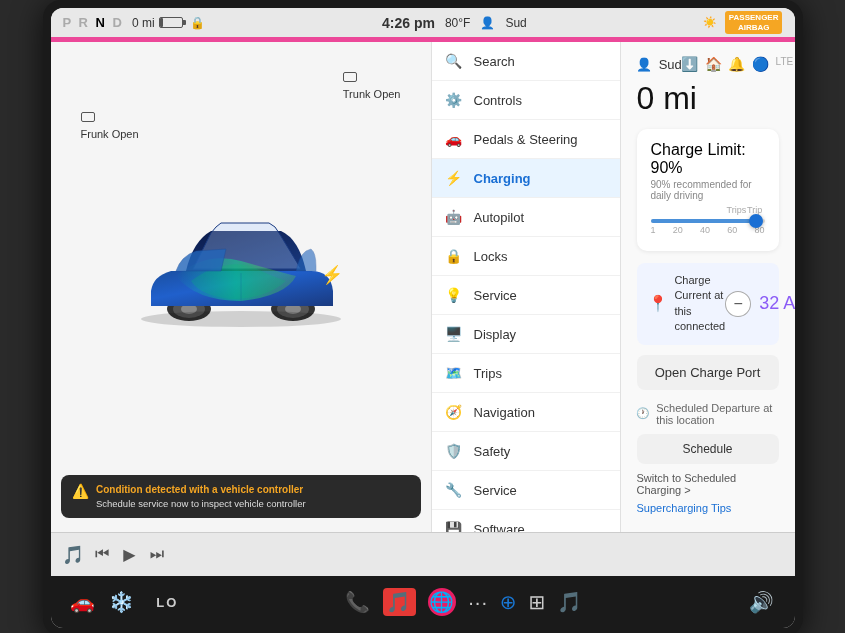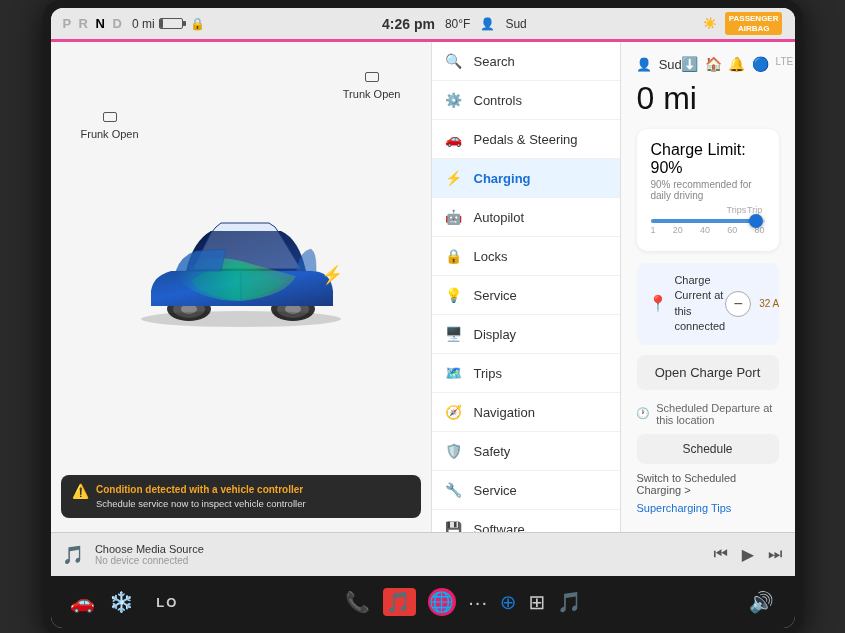--- a/index.html
+++ b/index.html
@@ -26,21 +26,21 @@
       width: 100%;
     }
     
     .top-bar {
       background: #e8e8e8;
       display: flex;
       align-items: center;
       justify-content: space-between;
       padding: 12px 12px;
       height: 34px;
-      border-bottom: 3px solid #ec4899;
+      border-bottom: 5px solid #ec4899;
       font-size: 12px;
       color: #333;
     }
     .top-bar-left { display: flex; align-items: center; gap: 8px; }
     .prnd { font-weight: bold; letter-spacing: 2px; font-size: 13px; }
     .prnd span.active { color: #000; font-weight: 900; }
     .prnd span { color: #aaa; }
     .odometer { display: flex; align-items: center; gap: 4px; }
     .battery-bar { width: 24px; height: 11px; border: 1.5px solid #555; border-radius: 2px; position: relative; display: inline-block; }
     .battery-bar::after { content: ''; position: absolute; right: -4px; top: 2px; width: 3px; height: 5px; background: #555; border-radius: 0 1px 1px 0; }
@@ -70,21 +70,21 @@
       flex: 1;
       display: flex;
       align-items: center;
       justify-content: center;
       position: relative;
     }
     .trunk-label, .frunk-label {
       position: absolute;
       font-size: 11px;
       color: #333;
-      text-align: center;
+      text-align: left;
       line-height: 1.3;
     }
     .trunk-label { top: 20px; right: 20px; }
     .frunk-label { top: 60px; left: 20px; }
     .trunk-icon, .frunk-icon {
       display: inline-block;
       width: 14px;
       height: 10px;
       border: 1.5px solid #555;
       border-radius: 2px;
@@ -168,21 +168,21 @@
       padding: 10px 12px;
       display: flex;
       align-items: center;
       justify-content: space-between;
       margin-bottom: 10px;
     }
     .charge-current-label { font-size: 11px; color: #333; font-weight: 500; line-height: 1.4; }
     .charge-current-label span { display: block; }
     .charge-current-controls { display: flex; align-items: center; gap: 8px; }
     .charge-btn { width: 26px; height: 26px; border-radius: 50%; border: 1.5px solid #aaa; background: #fff; font-size: 16px; cursor: pointer; display: flex; align-items: center; justify-content: center; color: #555; }
-    .charge-value { font-size: 10px; font-weight: 500; color: #a16207; min-width: 36px; }
+    .charge-value { font-size: 18px; font-weight: 500; color: #8b5cf6; min-width: 36px; }
     .open-port-btn {
       width: 100%;
       background: #f0f0f0;
       border: none;
       border-radius: 8px;
       padding: 10px;
       font-size: 13px;
       color: #333;
       cursor: pointer;
       margin-bottom: 12px;
@@ -445,24 +445,20 @@
         <button class="schedule-btn">Schedule</button>
 
         <span class="switch-link">Switch to Scheduled Charging &gt;</span>
         <span class="supercharging-link">Supercharging Tips</span>
       </div>
 
     </div>
 
     <div style="display:flex;background:#e8e8e8;border-top:1px solid #ccc;height:44px;align-items:center;padding:0 12px;gap:10px;">
       <span style="font-size:18px;color:#999;">🎵</span>
-      <div style="flex:1;">
-        <div style="font-size:11px;color:#333;font-weight:500;">Choose Media Source</div>
-        <div style="font-size:10px;color:#999;">No device connected</div>
-      </div>
       <div style="display:flex;gap:14px;font-size:16px;color:#555;">
         <span>⏮</span>
         <span>▶</span>
         <span>⏭</span>
       </div>
     </div>
 
     <div class="taskbar">
       <div class="taskbar-left">
         <span class="taskbar-icon active">🚗</span>

